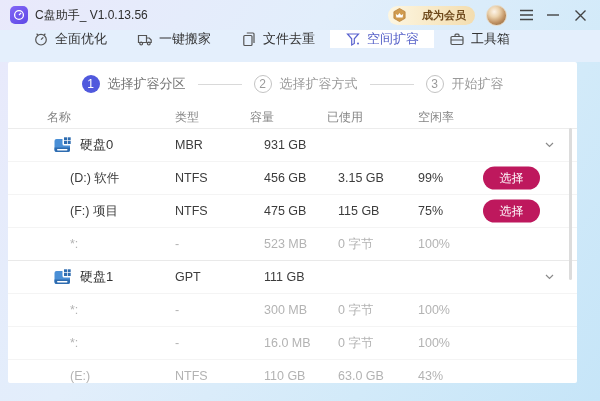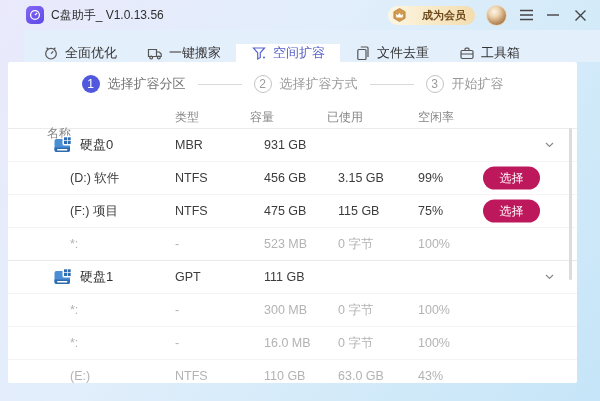--- a/index.html
+++ b/index.html
@@ -5,41 +5,41 @@
   * { margin:0; padding:0; box-sizing:border-box; }
   html,body { width:600px; height:401px; overflow:hidden; }
   body { font-family:"Liberation Sans","DejaVu Sans",sans-serif; }
   .window {
     position:relative; width:600px; height:401px;
     background:linear-gradient(125deg,#e9e9fb 0%,#e2eefb 38%,#d2eaf9 72%,#c6e5f8 100%);
   }
   
   .titlebar {
     position:absolute; top:0; left:0; right:0; height:30px;
-    display:flex; align-items:center; justify-content:space-between; padding:0 12px 0 26px;
+    display:flex; align-items:center; justify-content:space-between; padding:0 12px 0 10px;
   }
   .app-id { display:flex; align-items:center; gap:7px; }
   .app-icon { width:18px; height:18px; border-radius:5px;
     background:linear-gradient(145deg,#8266f6,#5f48e6);
     display:flex; align-items:center; justify-content:center; }
   .app-title { font-size:12px; color:#2e2e2e; }
   .titlebar-right { display:flex; align-items:center; gap:11px; }
   .member-badge {
     display:flex; align-items:center; gap:14px; height:19px; padding:0 9px 0 3px;
     border-radius:10px; background:linear-gradient(90deg,#fdf6e1,#f3ddaf);
     font-size:11px; font-weight:bold; color:#6f4a1c; cursor:pointer;
   }
   .avatar { width:21px; height:21px; border-radius:50%;
     background:radial-gradient(circle at 38% 30%, #fdf4e9 0%, #ecd3ae 30%, #c09263 62%, #7e5a33 100%);
     border:1px solid #e8d9c2; cursor:pointer; }
   .win-btn { width:16px; height:16px; display:flex; align-items:center; justify-content:center; cursor:pointer; }
   
   .tabbar {
     position:absolute; top:30px; left:0; right:0; height:32px;
-    background:#e4effc; display:flex; align-items:flex-end; padding-left:4px;margin-left:24px;
+    background:#e4effc; display:flex; align-items:flex-start; padding-left:18px;
   }
   .tab { display:flex; align-items:center; gap:6px; padding:0 15px;
     font-size:13px; color:#333; cursor:pointer; }
   .tab svg { color:#555; }
   .tab.active { background:#fff; color:#5560c8; }
   .tab.active svg { color:#5a63cf; }
   
   .content {
     position:absolute; left:8px; top:62px; width:569px; height:321px;
     background:#fff; overflow:hidden; border-radius:2px;
@@ -51,21 +51,21 @@
     display:flex; align-items:center; justify-content:center; font-size:12px; }
   .step.active .step-circle { background:#5059dd; color:#fff; }
   .step.active .step-label { color:#737373; }
   .step.inactive .step-circle { border:1px solid #c3c3c3; color:#9a9a9a; }
   .step.inactive .step-label { color:#9a9a9a; }
   .step-sep { width:44px; height:1px; background:#d9d9d9; margin:0 12px; }
   
   .thead { position:relative; height:23px; border-bottom:1px solid #ececec;
     font-size:12px; color:#858585; }
   .thead span { position:absolute; top:3px; }
-  .h-name{left:39px;margin-top:16px;} .h-type{left:167px;} .h-cap{left:242px;} .h-used{left:319px;} .h-free{left:410px;}
+  .h-name{left:39px;} .h-type{left:167px;} .h-cap{left:242px;} .h-used{left:319px;} .h-free{left:410px;}
   .row { position:relative; height:33px; border-bottom:1px solid #f4f4f4;
     font-size:12.5px; color:#3c3c3c; }
   .row.group-end { border-bottom:1px solid #e9e9e9; }
   .row.disabled { color:#b3b3b3; }
   .row > span { position:absolute; top:50%; transform:translateY(-50%); white-space:nowrap; }
   .v-name-disk { left:45px; display:flex; align-items:center; gap:7px; font-size:13px; color:#333; }
   .v-name-part { left:62px; }
   .v-type { left:167px;text-align:right; } .v-cap { left:256px; } .v-used { left:330px; } .v-free { left:410px; }
   .select-btn {
     position:absolute; left:475px; top:50%; transform:translateY(-50%);
@@ -137,37 +137,37 @@
     <div class="tab">
       <span style="line-height:0;">
         <svg width="16" height="16" viewBox="0 0 16 16" fill="none" stroke="currentColor" stroke-width="1.2">
             <path d="M1.5 4.5h8v7h-8zM9.5 7h2.8l1.9 2.1v2.4h-4.7z"></path>
             <circle cx="4.2" cy="12.6" r="1.4"></circle>
             <circle cx="11.8" cy="12.6" r="1.4"></circle>
           </svg>
       </span>
       <span>一键搬家</span>
     </div>
+    <div class="tab">
+      <span style="line-height:0;">
+        <svg width="16" height="16" viewBox="0 0 16 16" fill="none" stroke="currentColor" stroke-width="1.2">
+            <rect x="2.8" y="4.5" width="8.2" height="10" rx="1"></rect>
+            <path d="M5.8 2h6.2a1 1 0 0 1 1 1v9"></path>
+          </svg>
+      </span>
+      <span>文件去重</span>
+    </div>
     <div class="tab active">
       <span style="line-height:0;">
         <svg width="16" height="16" viewBox="0 0 16 16" fill="none" stroke="currentColor" stroke-width="1.2">
             <path d="M2.5 3h11l-4.2 4.8v4.6l-2.6 1.6V7.8z"></path>
             <circle cx="13" cy="12.5" r="1" fill="currentColor" stroke="none"></circle>
           </svg>
       </span>
       <span>空间扩容</span>
-    </div>
-    <div class="tab">
-      <span style="line-height:0;">
-        <svg width="16" height="16" viewBox="0 0 16 16" fill="none" stroke="currentColor" stroke-width="1.2">
-            <rect x="2.8" y="4.5" width="8.2" height="10" rx="1"></rect>
-            <path d="M5.8 2h6.2a1 1 0 0 1 1 1v9"></path>
-          </svg>
-      </span>
-      <span>文件去重</span>
     </div>
     <div class="tab">
       <span style="line-height:0;">
         <svg width="16" height="16" viewBox="0 0 16 16" fill="none" stroke="currentColor" stroke-width="1.2">
             <rect x="2" y="5.5" width="12" height="8" rx="1.2"></rect>
             <path d="M6 5.5V4.2a1 1 0 0 1 1-1h2a1 1 0 0 1 1 1v1.3M2 9h12"></path>
           </svg>
       </span>
       <span>工具箱</span>
     </div>

